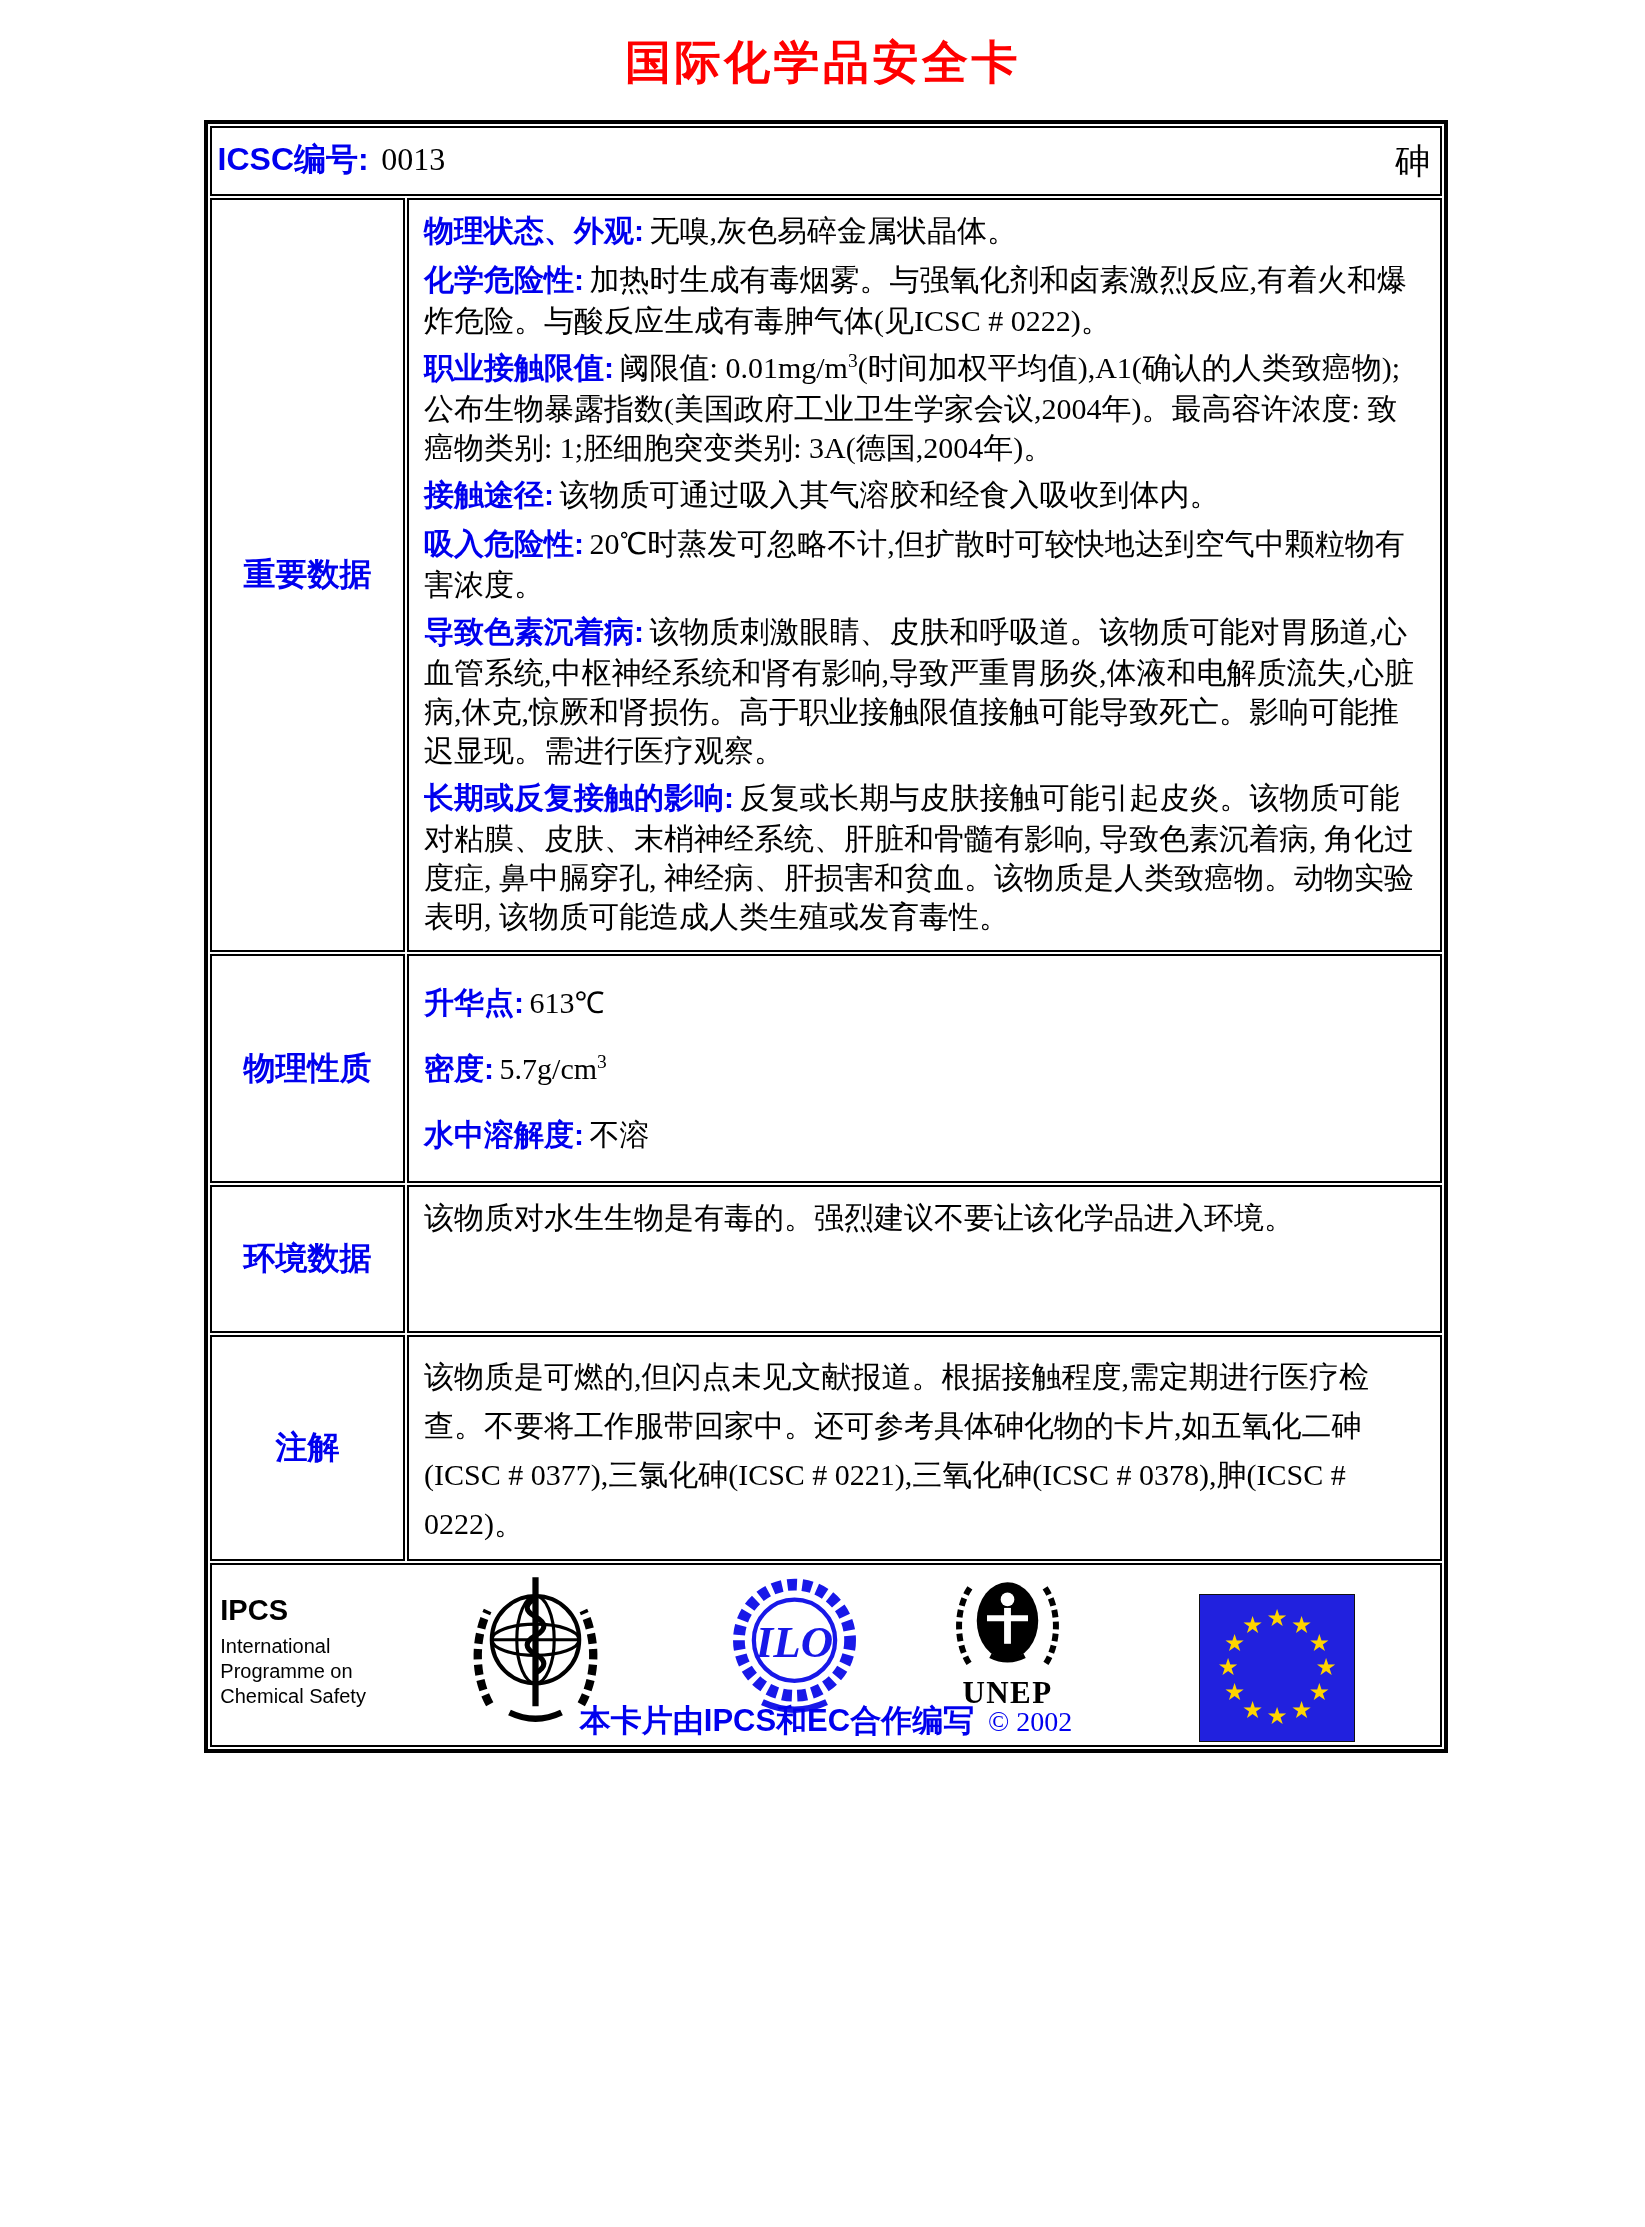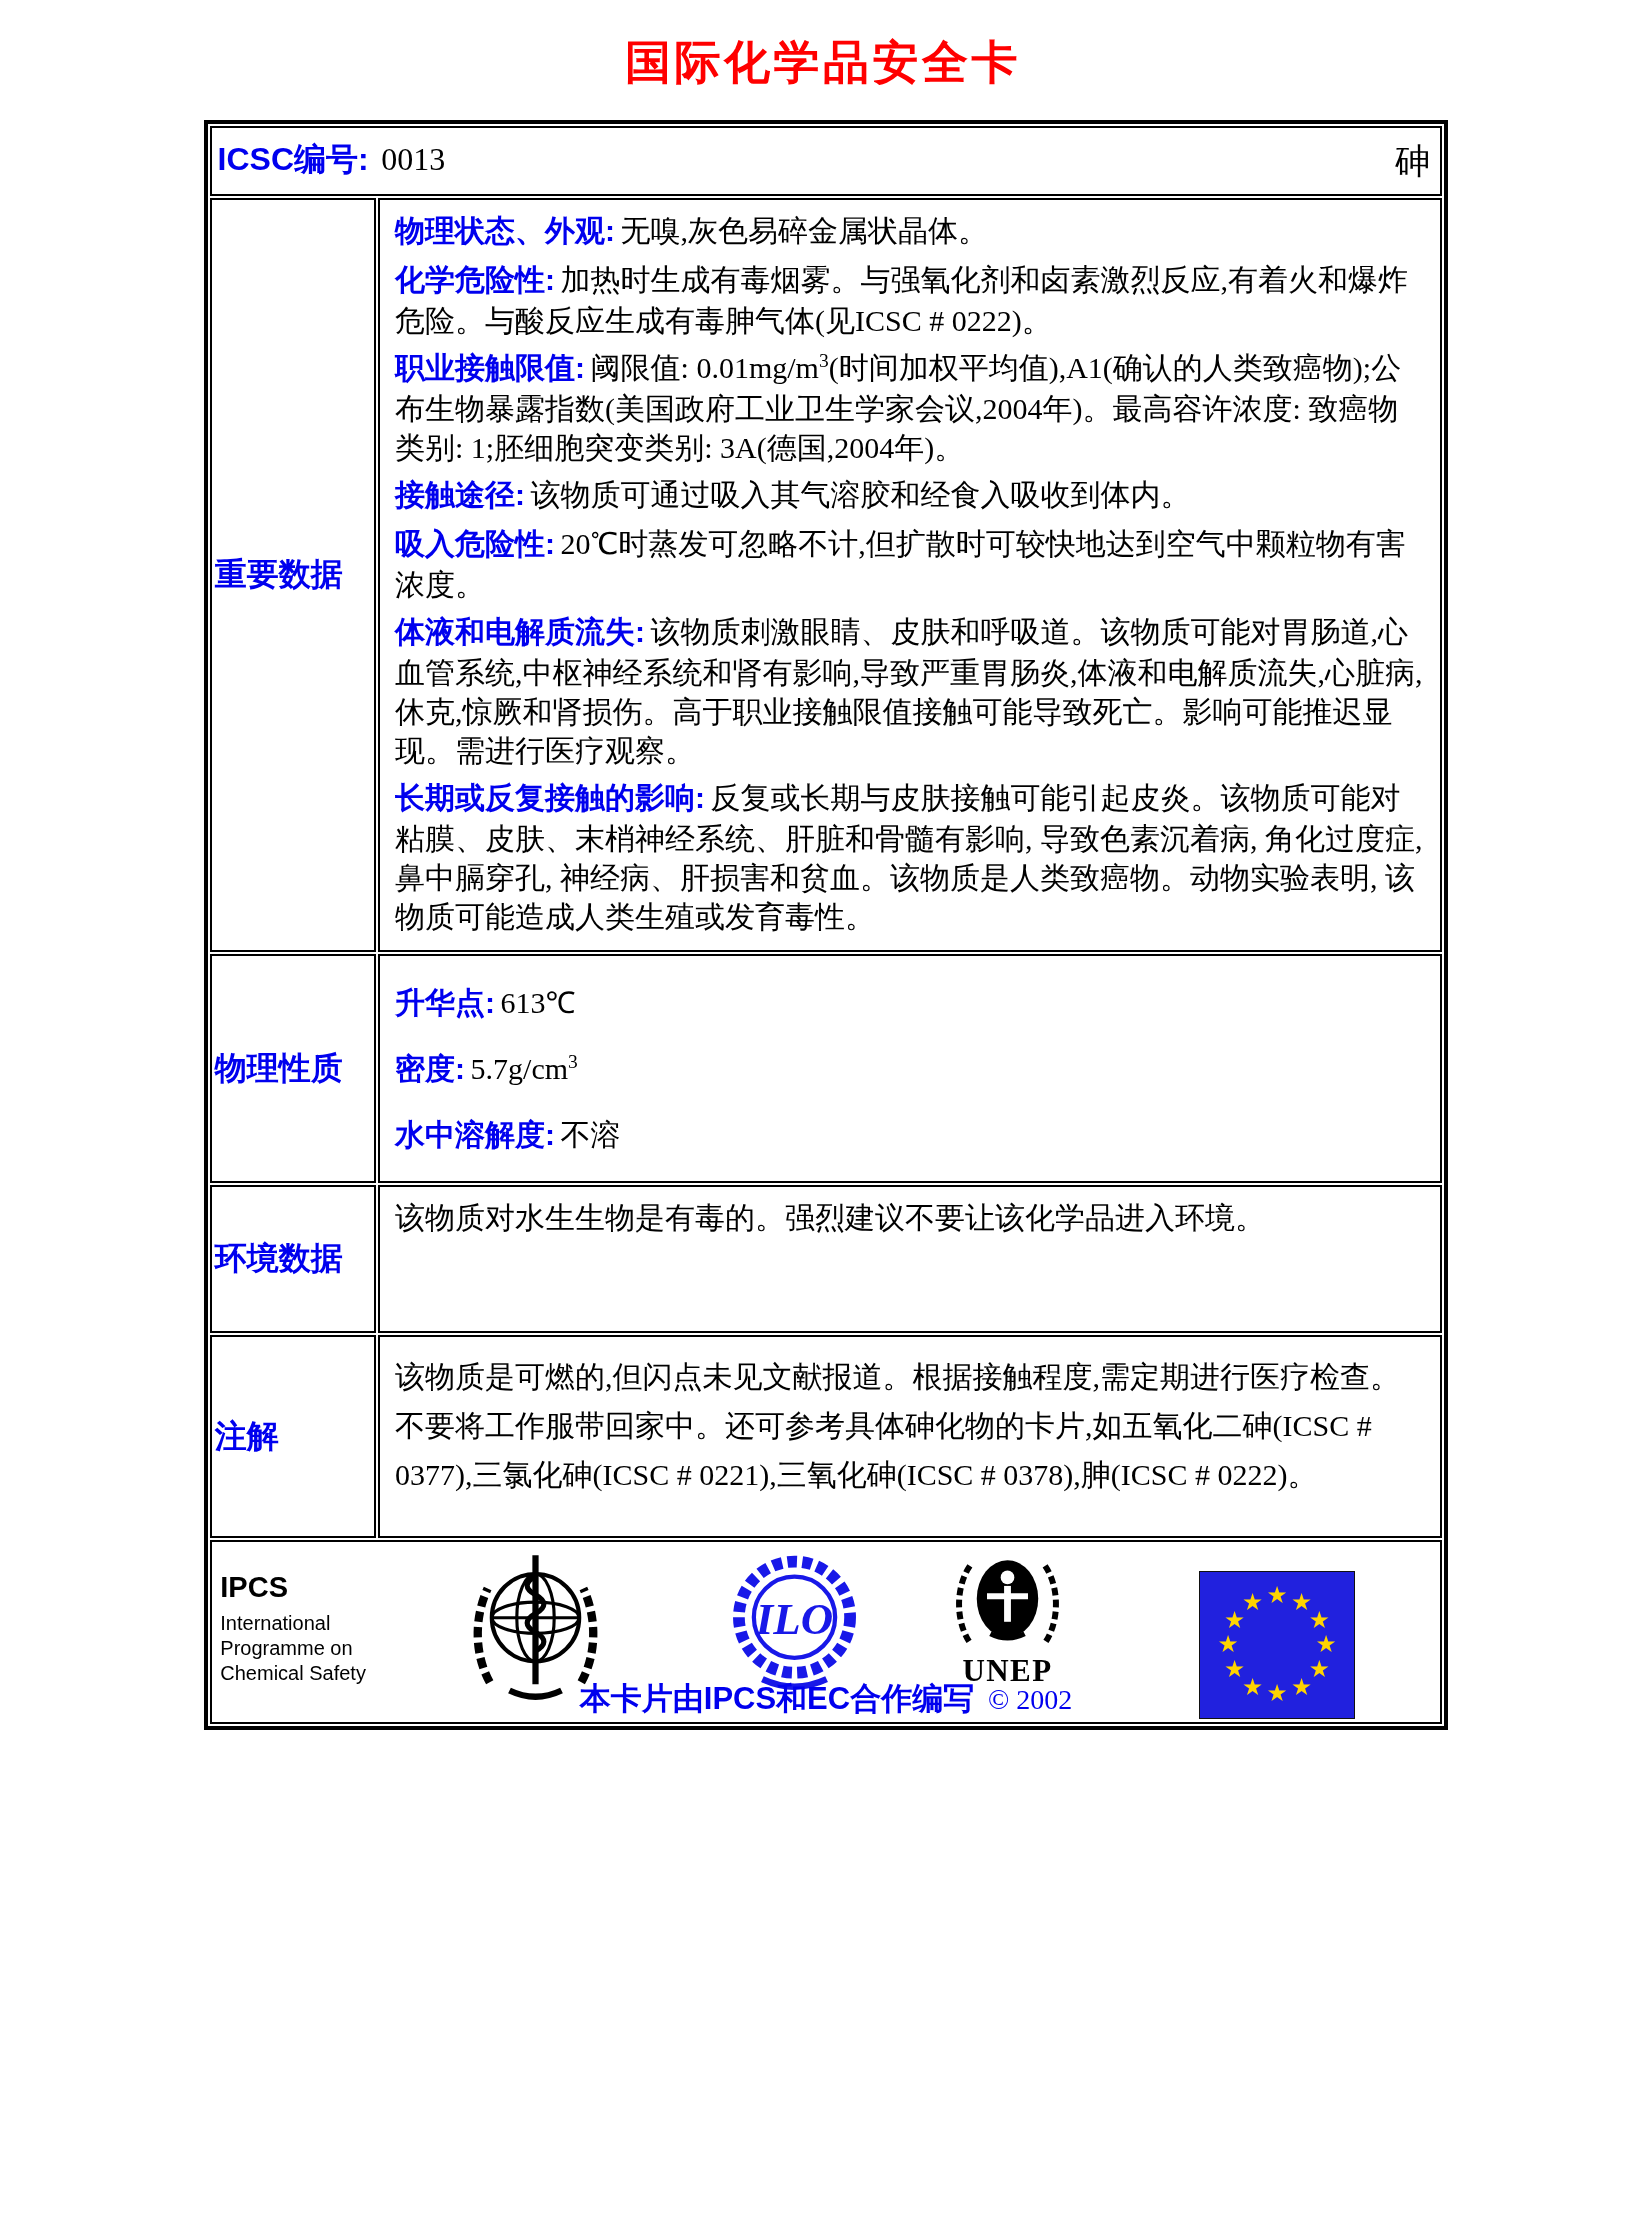--- a/index.html
+++ b/index.html
@@ -8,21 +8,21 @@
          font:bold 46px "Liberation Serif",serif;letter-spacing:3.5px;}
   table.card{margin-left:204px;width:1244px;border:4.2px solid #000;
              border-collapse:separate;border-spacing:2.8px;background:#fff;}
   td.cell{border:2.8px solid #000;vertical-align:top;background:#fff;box-sizing:border-box;}
   
   td.header-cell{height:70px;vertical-align:middle;padding:4.2px 9.7px 4.2px 5.6px;}
   .hdr-label{color:#0000ee;font:bold 32px "Liberation Sans",sans-serif;}
   .hdr-value{font-size:32px;margin-left:9.7px;}
   .hdr-name{float:right;font-size:35px;}
   
-  td.label-cell{width:166px;vertical-align:middle;text-align:left;color:#0000ee;
+  td.label-cell{width:195px;vertical-align:middle;text-align:center;color:#0000ee;
                 font:bold 32px "Liberation Sans",sans-serif;padding:2.8px;}
   
   td.content-cell{font-size:30px;line-height:39px;padding:2.8px 7px;}
   .flabel{color:#0000ee;font:bold 30px "Liberation Sans",sans-serif;margin-right:5.6px;}
   p.field{margin:8px;}
   sup{font-size:19.5px;line-height:0;}
   td.h-important{height:754px;}
   td.h-physical{height:229px;}
   td.physical-content{line-height:58px;padding-top:9.7px;}
   td.h-env{height:148px;}
@@ -68,21 +68,21 @@
   </tr>
 
   <tr>
     <td class="cell label-cell h-important">重要数据</td>
     <td class="cell content-cell h-important">
       <p class="field"><span class="flabel">物理状态、外观:</span><span>无嗅,灰色易碎金属状晶体。</span></p>
       <p class="field"><span class="flabel">化学危险性:</span><span>加热时生成有毒烟雾。与强氧化剂和卤素激烈反应,有着火和爆炸危险。与酸反应生成有毒胂气体(见ICSC # 0222)。</span></p>
       <p class="field"><span class="flabel">职业接触限值:</span><span>阈限值: 0.01mg/m</span><sup>3</sup><span>(时间加权平均值),A1(确认的人类致癌物);公布生物暴露指数(美国政府工业卫生学家会议,2004年)。最高容许浓度: 致癌物类别: 1;胚细胞突变类别: 3A(德国,2004年)。</span></p>
       <p class="field"><span class="flabel">接触途径:</span><span>该物质可通过吸入其气溶胶和经食入吸收到体内。</span></p>
       <p class="field"><span class="flabel">吸入危险性:</span><span>20℃时蒸发可忽略不计,但扩散时可较快地达到空气中颗粒物有害浓度。</span></p>
-      <p class="field"><span class="flabel">体液和电解质流失:</span><span>该物质刺激眼睛、皮肤和呼吸道。该物质可能对胃肠道,心血管系统,中枢神经系统和肾有影响,导致严重胃肠炎,体液和电解质流失,心脏病,休克,惊厥和肾损伤。高于职业接触限值接触可能导致死亡。影响可能推迟显现。需进行医疗观察。</span></p>
+      <p class="field"><span class="flabel">导致色素沉着病:</span><span>该物质刺激眼睛、皮肤和呼吸道。该物质可能对胃肠道,心血管系统,中枢神经系统和肾有影响,导致严重胃肠炎,体液和电解质流失,心脏病,休克,惊厥和肾损伤。高于职业接触限值接触可能导致死亡。影响可能推迟显现。需进行医疗观察。</span></p>
       <p class="field"><span class="flabel">长期或反复接触的影响:</span><span>反复或长期与皮肤接触可能引起皮炎。该物质可能对粘膜、皮肤、末梢神经系统、肝脏和骨髓有影响, 导致色素沉着病, 角化过度症, 鼻中膈穿孔, 神经病、肝损害和贫血。该物质是人类致癌物。动物实验表明, 该物质可能造成人类生殖或发育毒性。</span></p>
     </td>
   </tr>
 
   <tr>
     <td class="cell label-cell h-physical">物理性质</td>
     <td class="cell content-cell physical-content h-physical">
       <p class="field"><span class="flabel">升华点:</span><span>613℃</span></p>
       <p class="field"><span class="flabel">密度:</span><span>5.7g/cm</span><sup>3</sup></p>
       <p class="field"><span class="flabel">水中溶解度:</span><span>不溶</span></p>

